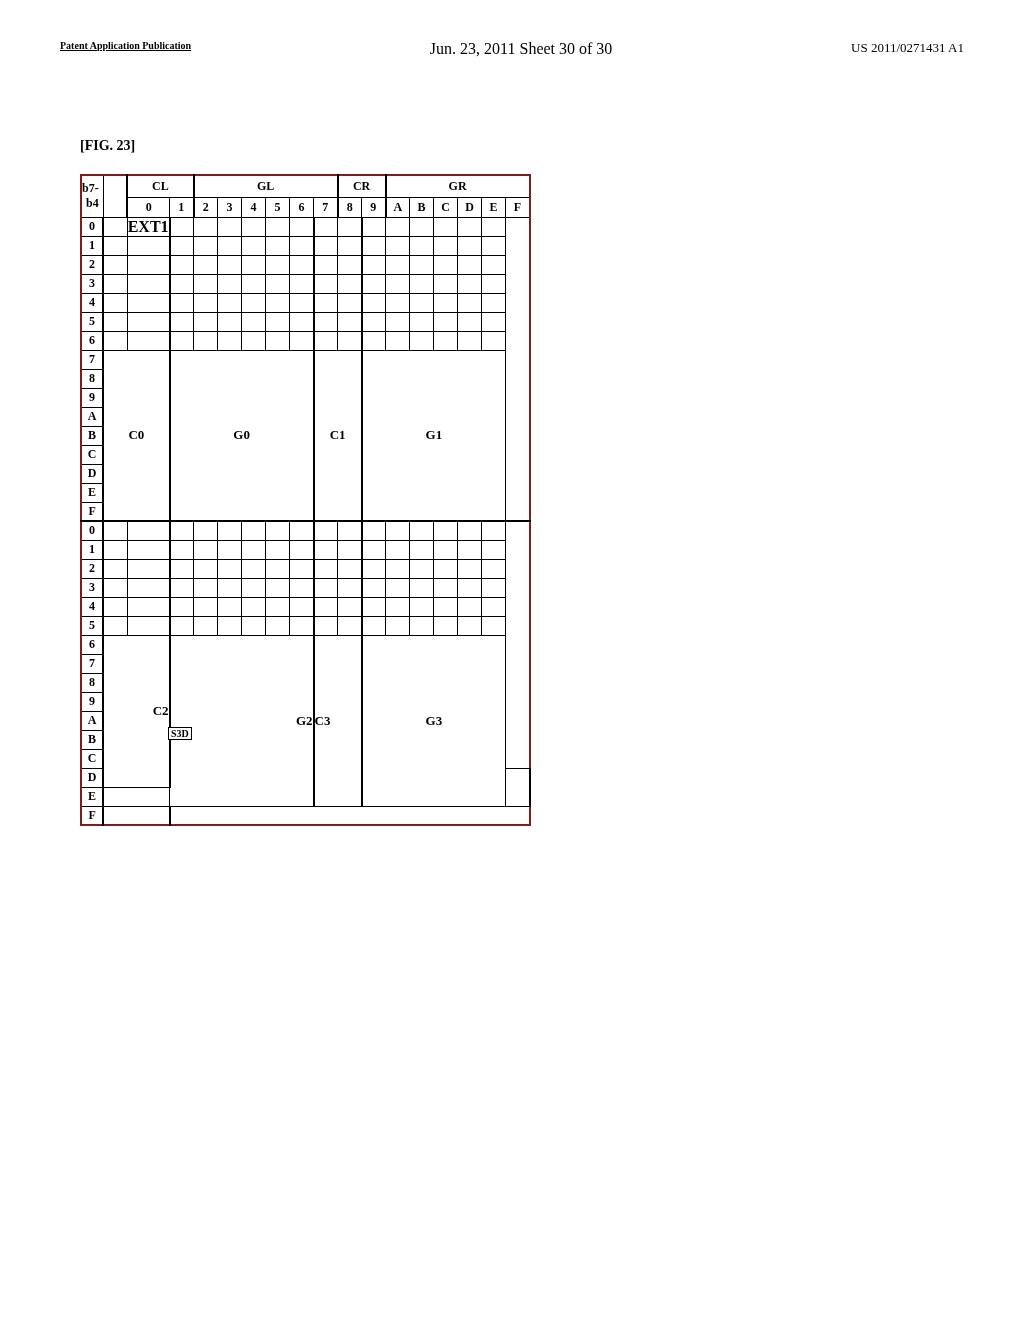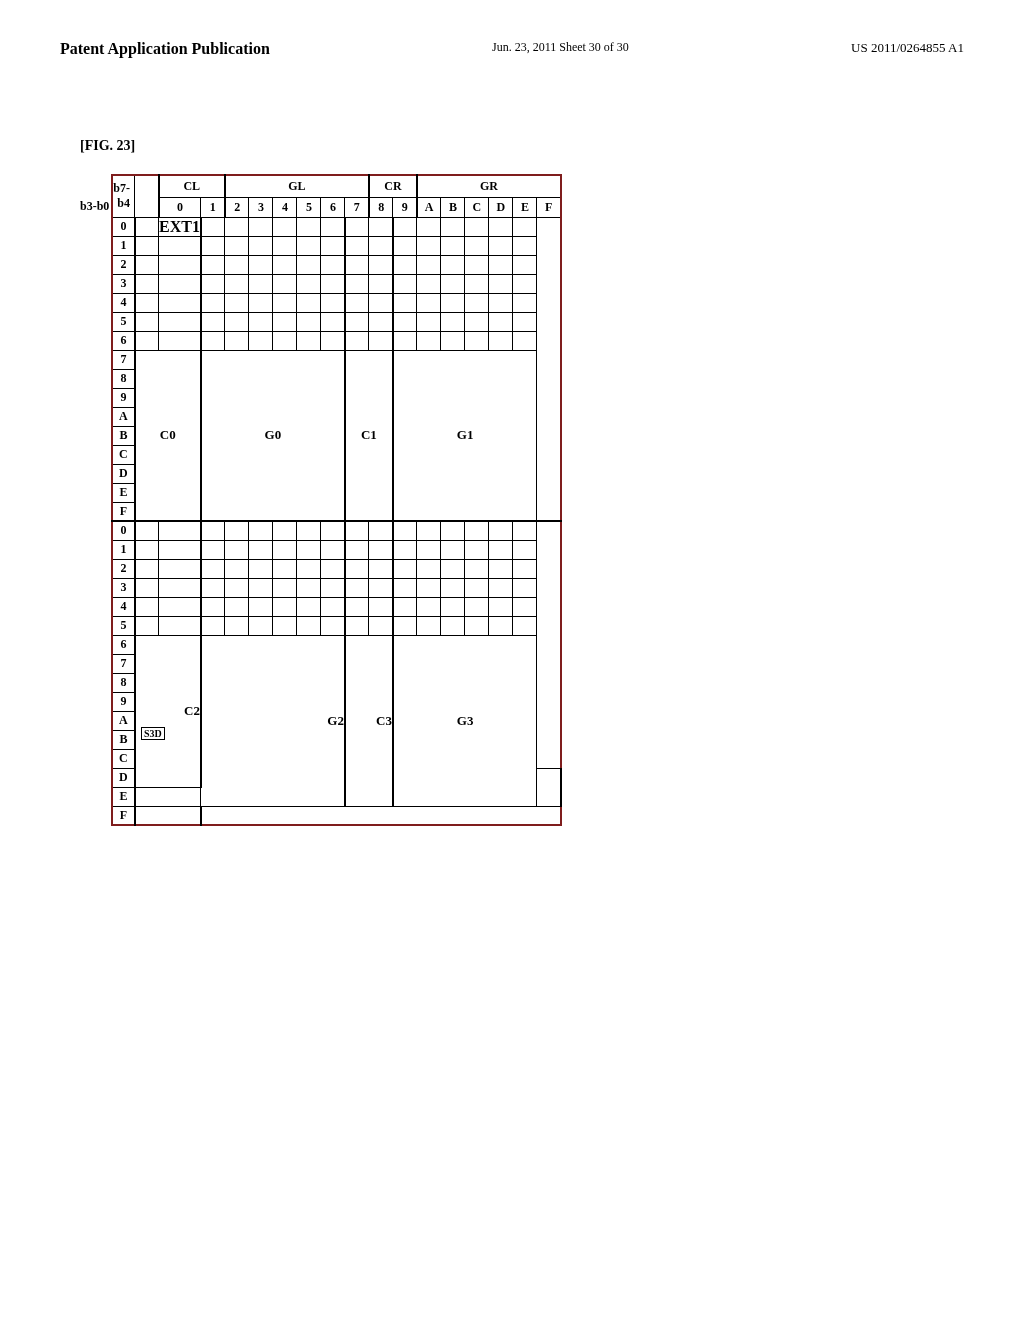--- a/index.html
+++ b/index.html
@@ -15,25 +15,26 @@
     .header {
       display: flex;
       justify-content: space-between;
       align-items: flex-start;
       padding: 40px 60px 0 60px;
       font-size: 13px;
     }
 
     .header-left {
       font-weight: bold;
+      font-size: 10px;
+      text-decoration: underline;
+    }
+
+    .header-center {
       font-size: 16px;
-    }
-
-    .header-center {
-      font-size: 12px;
       text-align: left;
     }
 
     .header-right {
       font-size: 13px;
     }
 
     .figure-label {
       padding: 80px 0 20px 80px;
       font-size: 14px;
@@ -143,34 +144,26 @@
     .border-right-thick {
       border-right: 2.5px solid #000 !important;
     }
   </style>
 </head>
 <body>
 
 <div class="header">
   <div class="header-left">Patent Application Publication</div>
   <div class="header-center">Jun. 23, 2011  Sheet 30 of 30</div>
-  <div class="header-right">US 2011/0264855 A1</div>
+  <div class="header-right">US 2011/0271431 A1</div>
 </div>
 
 <div class="figure-label">[FIG. 23]</div>
 
 <div class="main-container">
-  <div class="left-labels">
-
-    <div style="display:flex; flex-direction:column; align-items:flex-end; margin-right:2px;">
-      <div style="height:42px; display:flex; align-items:flex-end; padding-bottom:2px;">
-        <span style="font-size:12px; font-weight:bold;">b3-b0</span>
-      </div>
-    </div>
-  </div>
 
   <table class="grid-table">
     <thead>
 
       <tr class="header-row-1">
         <th class="b7b4-label-cell" rowspan="2" style="border:none; text-align:right; padding-right:4px;">
           <span>b7-b4</span>
         </th>
         <th class="b3b0-header-cell border-right-thick" rowspan="2" style="width:22px;">
           
@@ -480,21 +473,21 @@
           <td class="col-C"></td>
           <td class="col-D"></td>
           <td class="col-E"></td>
           <td class="col-F"></td>
       </tr>
 
       <tr class="data-row">
         <td class="row-num-col border-right-thick">6</td>
         <td colspan="2" class="border-right-thick" rowspan="8" style="vertical-align:middle; text-align:right;"><span class="cell-content">C2</span></td>
         <td colspan="6" class="border-right-thick" rowspan="9" style="vertical-align:middle; text-align:right;"><span class="cell-content">G2</span></td>
-        <td colspan="2" class="border-right-thick" rowspan="9" style="vertical-align:middle; text-align:right;"><span class="cell-content">C3</span></td>
+        <td colspan="2" class="border-right-thick" rowspan="9" style="vertical-align:middle; text-align:left;"><span class="cell-content">C3</span></td>
         <td colspan="6" rowspan="9" style="vertical-align:middle; text-align:center;"><span class="cell-content">G3</span></td>
       </tr>
       <tr class="data-row">
         <td class="row-num-col border-right-thick">7</td>
       </tr>
 
       <tr class="data-row">
         <td class="row-num-col border-right-thick">8</td>
 
       </tr>
@@ -554,12 +547,12 @@
     position: absolute;
     font-size: 10px;
     font-weight: bold;
     font-family: 'Times New Roman', Times, serif;
     border: 1px solid #000;
     padding: 0 2px;
     background: white;
   }
 </style>
 
-<div class="s3d-box" style="left: 141px; top: 727.24px;">S3D</div>
+<div class="s3d-box" style="left: 168px; top: 727.24px;">S3D</div>
 </body></html>

